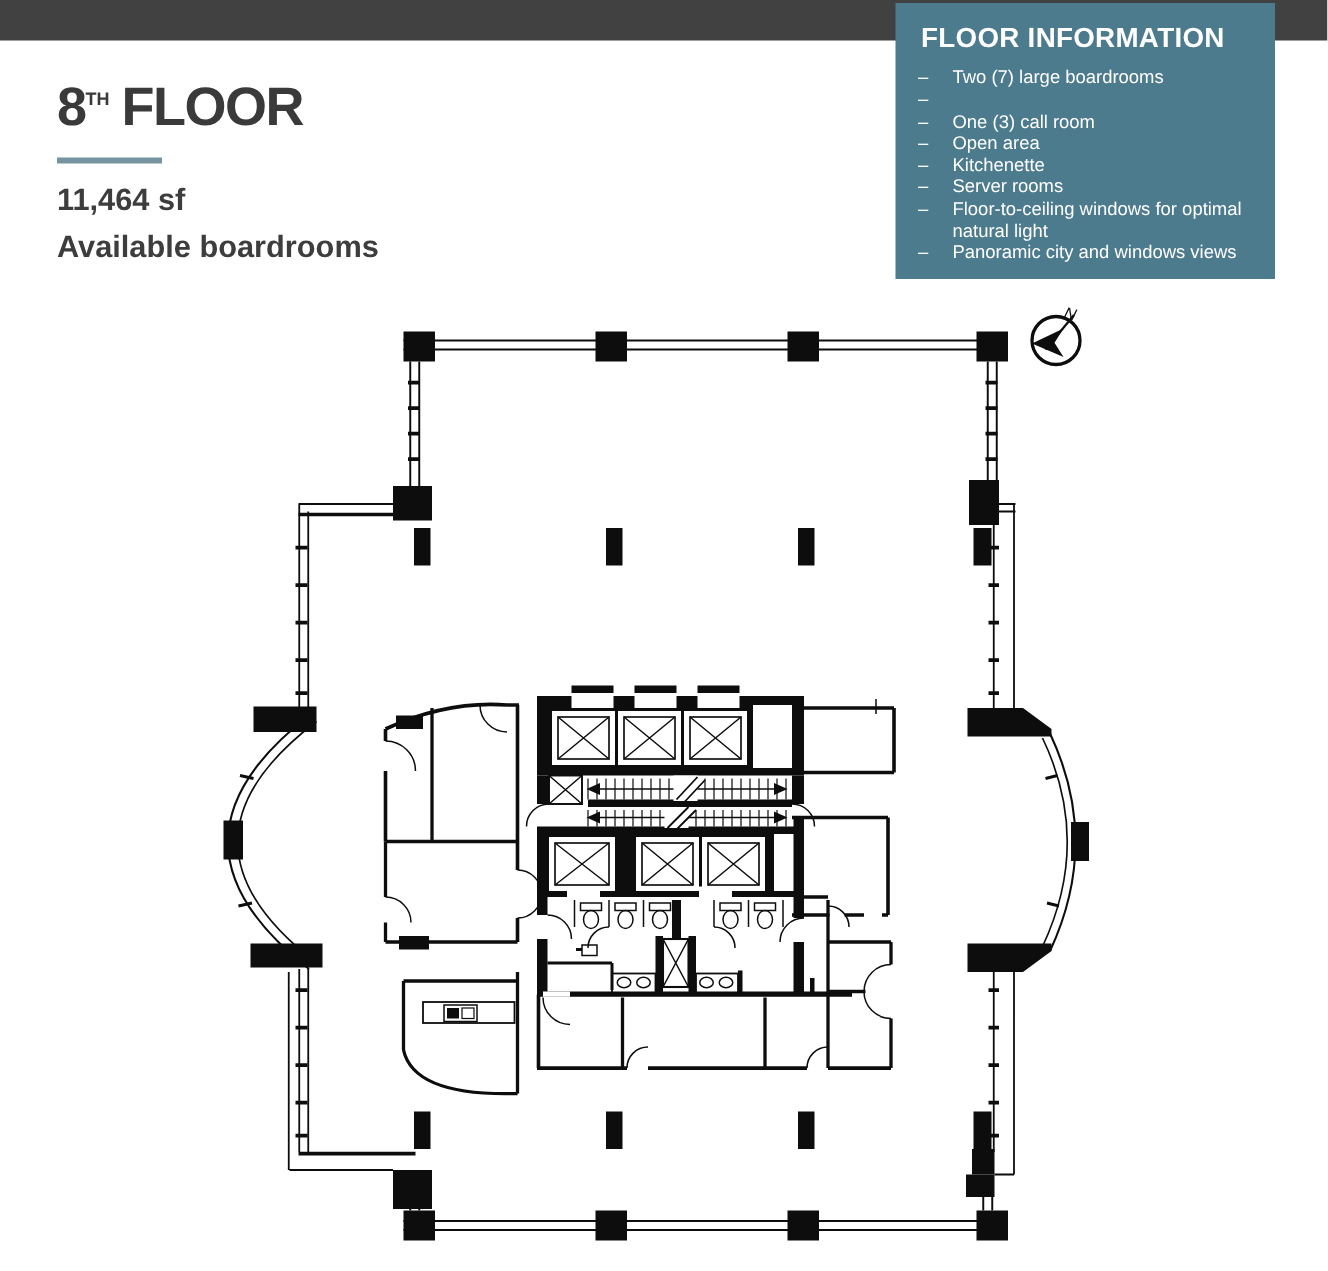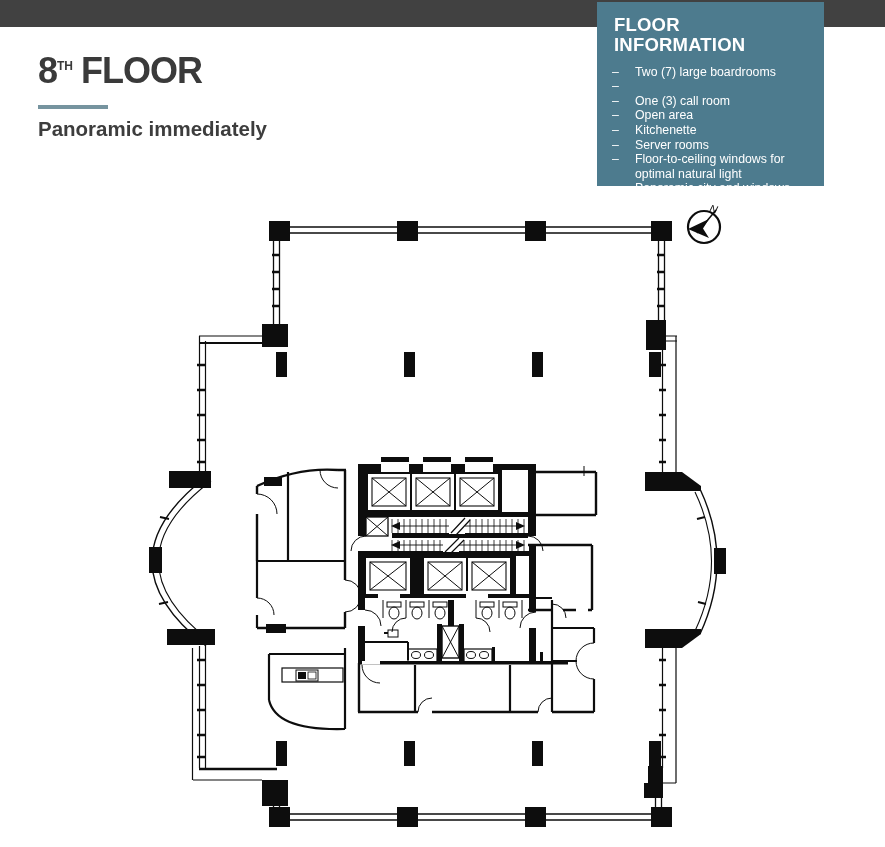--- a/index.html
+++ b/index.html
@@ -6,21 +6,21 @@
   body{width:885px;height:847px;position:relative;background:#ffffff;overflow:hidden;
        font-family:"Liberation Sans",sans-serif;color:var(--body-text,#3d3d3d)}
   .topbar{position:absolute;left:0;top:0;width:885px;height:27px;background:var(--topbar-bg,#414141)}
   .header{position:absolute;left:38px;top:50px}
   .title{font-size:36px;font-weight:bold;letter-spacing:-1px;line-height:1.15;color:var(--heading-text,#3a3a3a);white-space:nowrap}
   .title .ord{font-size:12px;font-weight:bold;position:relative;top:-13px;letter-spacing:0}
   .title .word{margin-left:8px}
   .underline{width:70px;height:4px;background:var(--underline,#76949f);margin-top:14px}
   .area{margin-top:14px;font-size:20.5px;font-weight:600;line-height:22px}
   .avail{margin-top:9px;font-size:20.5px;font-weight:600;line-height:22px}
-  .infobox{position:absolute;left:597px;top:2px;width:227px;height:184px;box-sizing:border-box;
+  .infobox{position:absolute;left:597px;top:2px;width:253px;height:184px;box-sizing:border-box;
            background:var(--panel-bg,#4d7b8e);color:var(--panel-text,#ffffff);padding:13px 10px 0 15px}
   .infobox h2{margin:0 0 9px 2px;font-size:18.5px;font-weight:bold;letter-spacing:0.2px;line-height:1.1}
   .info-list{list-style:none;margin:0;padding:0}
   .info-item{display:flex;font-size:12.3px;line-height:14.6px;font-weight:400}
   .info-item .dash{width:23px;flex:none}
   .info-item .txt{max-width:212px}
   svg.plan{position:absolute;left:148px;top:195px}
   svg.plan *{vector-effect:none}
   svg.plan .st{stroke:var(--plan-ink,#0d0d0d);fill:none}
   svg.plan .ink{fill:var(--plan-ink,#0d0d0d);stroke:none}
@@ -28,21 +28,22 @@
   svg.plan text{fill:var(--plan-ink,#0d0d0d);font-family:"Liberation Sans",sans-serif}
 </style>
 </head>
 <body>
 
 <div class="topbar"></div>
 
 <div class="header">
   <div class="title"><span>8</span><span class="ord">TH</span><span class="word">FLOOR</span></div>
   <div class="underline"></div>
-  <div class="avail">Panoramic immediately</div>
+  <div class="area">11,464 sf</div>
+  <div class="avail">Available boardrooms</div>
 </div>
 
 <div class="infobox">
   <h2>FLOOR INFORMATION</h2>
   <ul class="info-list">
 
       <li class="info-item">
         <span class="dash">–</span>
         <span class="txt">Two (7) large boardrooms</span>
       </li>

